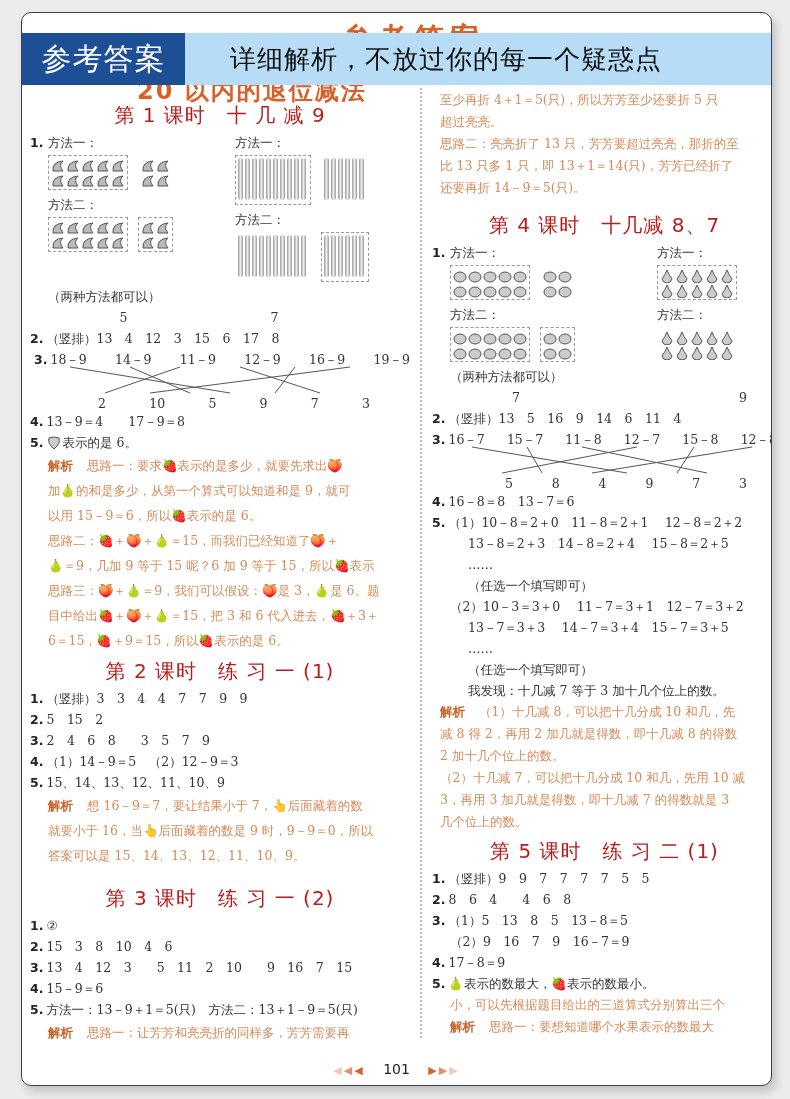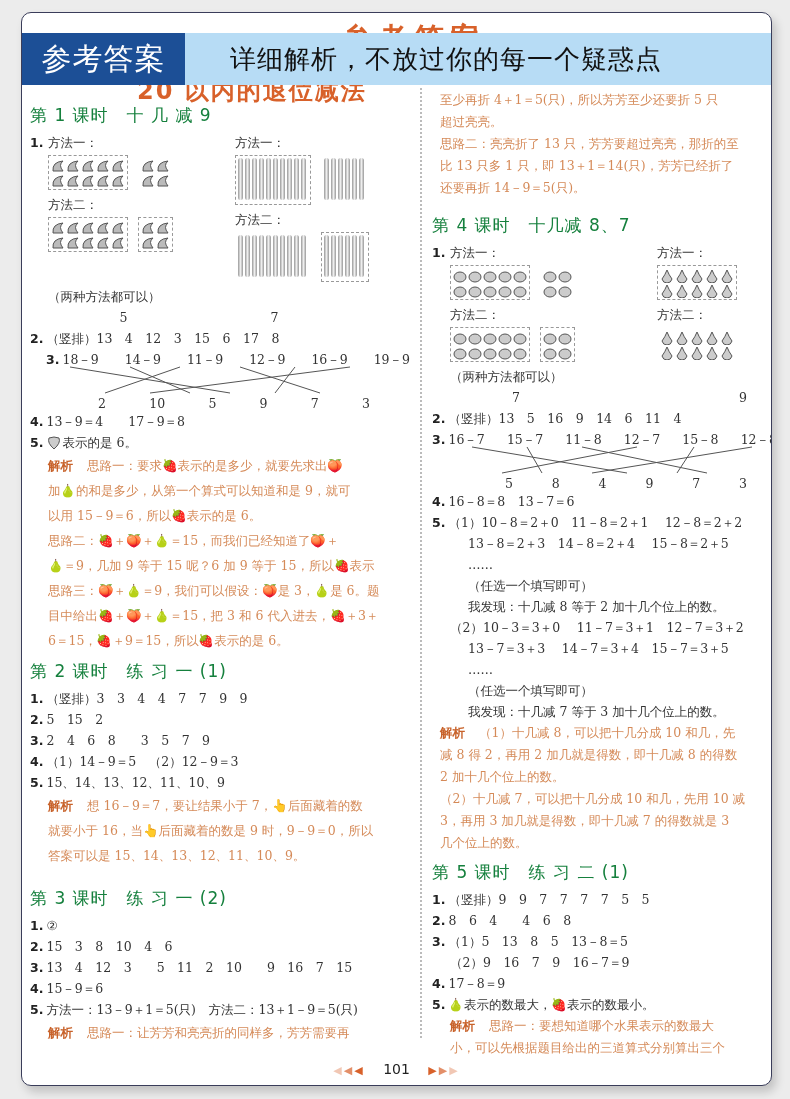--- a/index.html
+++ b/index.html
@@ -7,21 +7,21 @@
   .page{position:absolute;left:21px;top:12px;width:749px;height:1072px;background:#fff;border:1.5px solid #3a3d5a;border-radius:10px;box-shadow:4px 6px 10px rgba(0,0,0,0.18);overflow:hidden;}
   .ghost-title{position:absolute;left:320px;top:6px;font-family:"DejaVu Sans",sans-serif;font-weight:bold;font-size:30px;color:#d8612a;letter-spacing:6px;}
   .ghost-sub{position:absolute;left:115px;top:62px;font-family:"DejaVu Sans",sans-serif;font-weight:bold;font-size:24px;color:#d8612a;letter-spacing:2px;}
   .banner{position:absolute;left:0;top:20px;width:749px;height:52px;background:#b7dcf5;display:flex;align-items:center;}
   .banner-label{background:#1c4f96;color:#fff;height:52px;width:163px;display:flex;align-items:center;justify-content:center;font-family:"DejaVu Sans",sans-serif;font-size:30px;letter-spacing:1px;}
   .banner-text{color:#111;font-family:"DejaVu Sans",sans-serif;font-size:26px;margin-left:45px;letter-spacing:1px;}
   .divider{position:absolute;left:398px;top:75px;height:950px;border-left:2px dotted #bbb;}
   .col{position:absolute;top:76px;font-size:12.5px;color:#333;line-height:21px;}
   .col.left{left:8px;width:380px;}
   .col.right{left:410px;width:345px;}
-  h2{font-family:"DejaVu Sans",sans-serif;font-weight:normal;font-size:17px;text-align:left;margin:2px 0 6px 0;color:#15803d;letter-spacing:1px;}
+  h2{font-family:"DejaVu Sans",sans-serif;font-weight:normal;font-size:20px;text-align:center;margin:2px 0 6px 0;color:#b91c1c;letter-spacing:1px;}
   .q{margin:0;white-space:nowrap;}
   .qn{font-family:"DejaVu Sans",sans-serif;font-weight:bold;font-size:12.5px;margin-right:3px;color:#222;}
   .indent{padding-left:18px;}
   .indent2{padding-left:36px;}
   .analysis{color:#d58a58;padding-left:18px;line-height:25px;}
   .analysis .tag{color:#c8622a;font-weight:bold;margin-right:14px;font-family:"DejaVu Sans",sans-serif;}
   .method-row{display:flex;justify-content:space-between;padding-left:18px;}
   .method{width:175px;}
   .figs{display:flex;gap:10px;margin:2px 0 4px 0;}
   .grp{border:1px dashed #999;padding:2px;display:grid;gap:1px;}
@@ -173,21 +173,21 @@
         </div>
       </div>
     </div>
     <div class="indent">（两种方法都可以）</div>
     <div class="center-nums" style="padding-right:60px">
       <span>5</span>
       <span>7</span>
     </div>
     <p class="q"><span class="qn">2.</span><span>（竖排）13　4　12　3　15　6　17　8</span></p>
     <div class="match">
-      <div class="top" style="left:16px">
+      <div class="top" style="left:4px">
         <span><span class="qn">3.</span><span>18－9</span></span>
         <span>14－9</span>
           <span>11－9</span>
           <span>12－9</span>
           <span>16－9</span>
           <span>19－9</span>
       </div>
       <svg width="380" height="30">
         <line x1="40" y1="2" x2="200" y2="28" stroke="#555"></line>
         <line x1="100" y1="2" x2="160" y2="28" stroke="#555"></line>
@@ -459,21 +459,20 @@
           <span>7</span>
           <span>3</span>
       </div>
     </div>
     <p class="q"><span class="qn">4.</span><span>16－8＝8　13－7＝6</span></p>
     <div>
       <p class="q"><span class="qn">5.</span><span>（1）10－8＝2＋0　11－8＝2＋1　 12－8＝2＋2</span></p>
       <p class="q indent2">13－8＝2＋3　14－8＝2＋4　 15－8＝2＋5</p>
       <p class="q indent2">……</p>
       <p class="q indent2">（任选一个填写即可）</p>
-      <p class="q indent2">我发现：十几减 8 等于 2 加十几个位上的数。</p>
       <p class="q indent">（2）10－3＝3＋0　 11－7＝3＋1　12－7＝3＋2</p>
       <p class="q indent2">13－7＝3＋3　 14－7＝3＋4　15－7＝3＋5</p>
       <p class="q indent2">……</p>
       <p class="q indent2">（任选一个填写即可）</p>
       <p class="q indent2">我发现：十几减 7 等于 3 加十几个位上的数。</p>
     </div>
     <div class="analysis" style="padding-left:8px;line-height:22px;white-space:nowrap">
       <div><span class="tag">解析</span><span>（1）十几减 8，可以把十几分成 10 和几，先</span></div>
       <div>减 8 得 2，再用 2 加几就是得数，即十几减 8 的得数</div>
       <div>2 加十几个位上的数。</div>
@@ -483,22 +482,22 @@
     </div>
 
     <h2 style="margin-top:8px">第 5 课时　练 习 二 (1)</h2>
     <p class="q"><span class="qn">1.</span><span>（竖排）9　9　7　7　7　7　5　5</span></p>
     <p class="q"><span class="qn">2.</span><span>8　6　4　　4　6　8</span></p>
     <p class="q"><span class="qn">3.</span><span>（1）5　13　8　5　13－8＝5</span></p>
     <p class="q indent"><span>（2）9　16　7　9　16－7＝9</span></p>
     <p class="q"><span class="qn">4.</span><span>17－8＝9</span></p>
     <p class="q"><span class="qn">5.</span><span>🍐表示的数最大，🍓表示的数最小。</span></p>
     <div class="analysis" style="white-space:nowrap;line-height:22px">
+      <div>小，可以先根据题目给出的三道算式分别算出三个</div>
       <div><span class="tag">解析</span><span>思路一：要想知道哪个水果表示的数最大</span></div>
-      <div>小，可以先根据题目给出的三道算式分别算出三个</div>
     </div>
   </div>
 
   <div class="pager">
     <span class="arr"><span class="f">◀</span><span class="m">◀</span><span>◀</span></span>
     <span style="margin:0 14px">101</span>
     <span class="arr"><span>▶</span><span class="m">▶</span><span class="f">▶</span></span>
   </div>
 </div>
 

